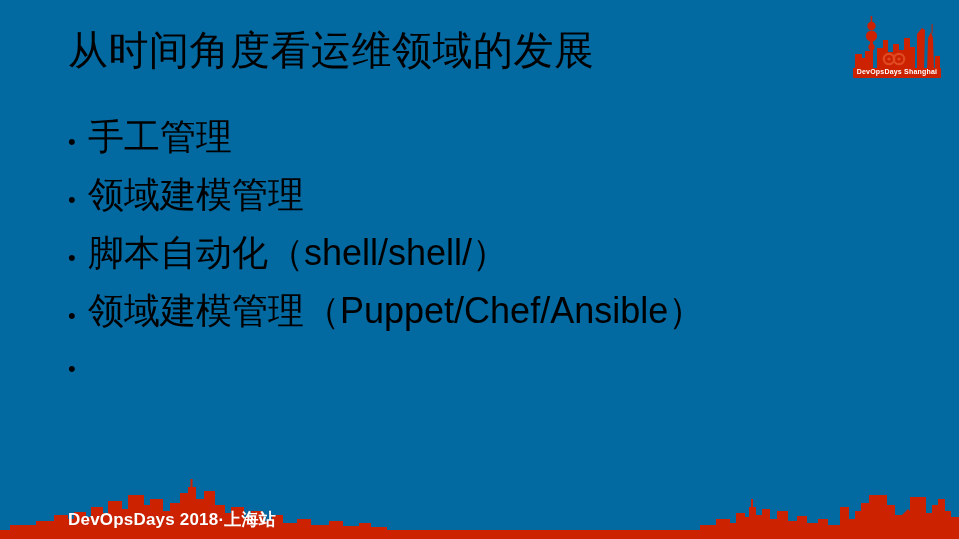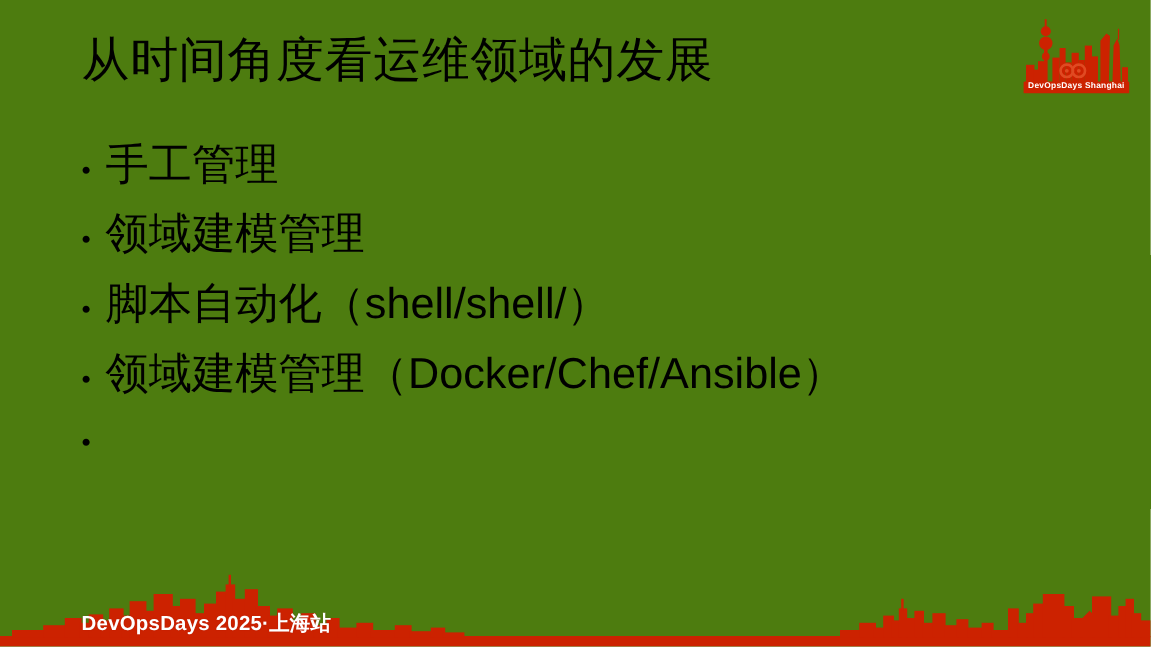--- a/index.html
+++ b/index.html
@@ -7,21 +7,21 @@
     padding: 0;
     background: #ffffff;
   }
   body {
     font-family: "Liberation Sans", "DejaVu Sans", sans-serif;
   }
   #slide {
     position: relative;
     width: 959px;
     height: 539px;
-    background: #4d7c0f;
+    background: #0369a1;
     overflow: hidden;
   }
 
   
   #slide-title {
     position: absolute;
     left: 68px;
     top: 22px;
     font-size: 40px;
     line-height: 56px;
@@ -127,21 +127,21 @@
       <span class="bullet-text">领域建模管理</span>
     </div>
 
     <div class="bullet-row">
       <span class="bullet-marker">•</span>
       <span class="bullet-text">脚本自动化（shell/shell/）</span>
     </div>
 
     <div class="bullet-row">
       <span class="bullet-marker">•</span>
-      <span class="bullet-text">领域建模管理（Docker/Chef/Ansible）</span>
+      <span class="bullet-text">领域建模管理（Puppet/Chef/Ansible）</span>
     </div>
 
     <div class="bullet-row">
       <span class="bullet-marker">•</span>
     </div>
 
   </div>
 
   <div id="brand-logo">
     <svg viewBox="0 0 100 64" xmlns="http://www.w3.org/2000/svg" aria-hidden="true">
@@ -253,16 +253,16 @@
         <rect x="893" y="46" width="9" height="16"></rect>
         <path d="M900 62 L900 48 L908 40 L912 44 L912 62 Z"></path>
         <rect x="910" y="28" width="16" height="34"></rect>
         <rect x="924" y="44" width="10" height="18"></rect>
         <rect x="932" y="36" width="8" height="26"></rect>
         <rect x="938" y="30" width="7" height="32"></rect>
         <rect x="943" y="42" width="8" height="20"></rect>
         <rect x="950" y="48" width="9" height="14"></rect>
       </g>
     </svg>
-    <div id="footer-caption">DevOpsDays 2025·上海站</div>
+    <div id="footer-caption">DevOpsDays 2018·上海站</div>
   </div>
 
 </div>
 
 </body></html>

